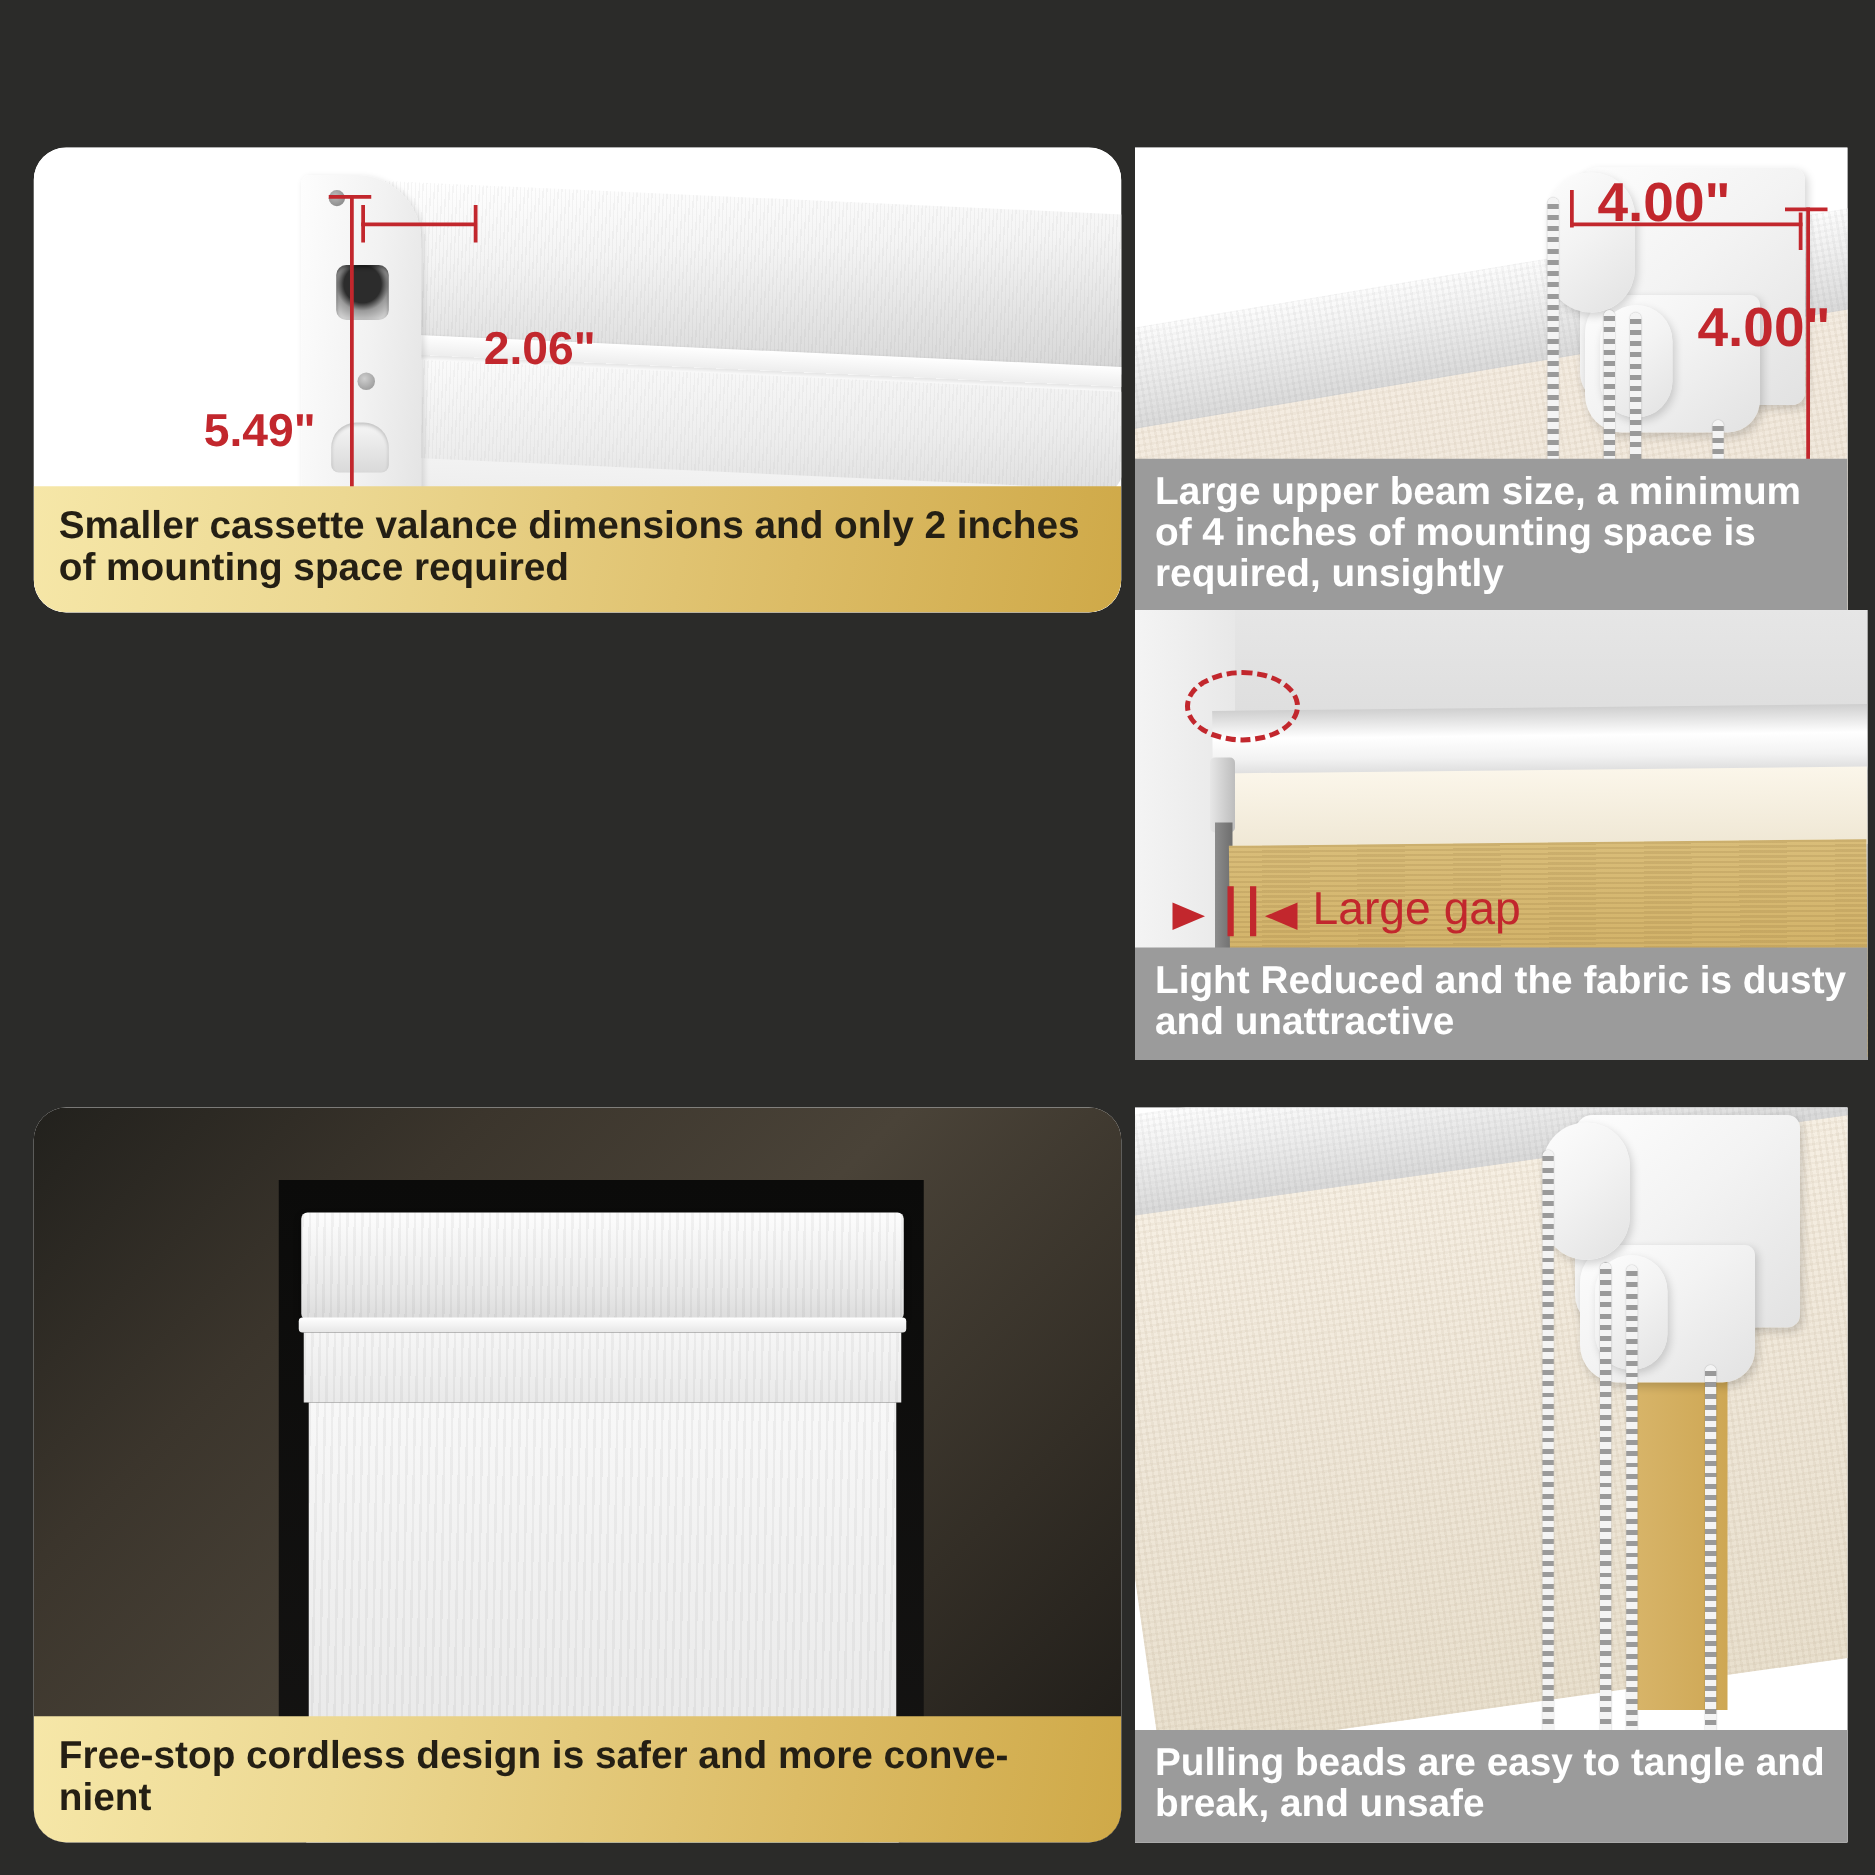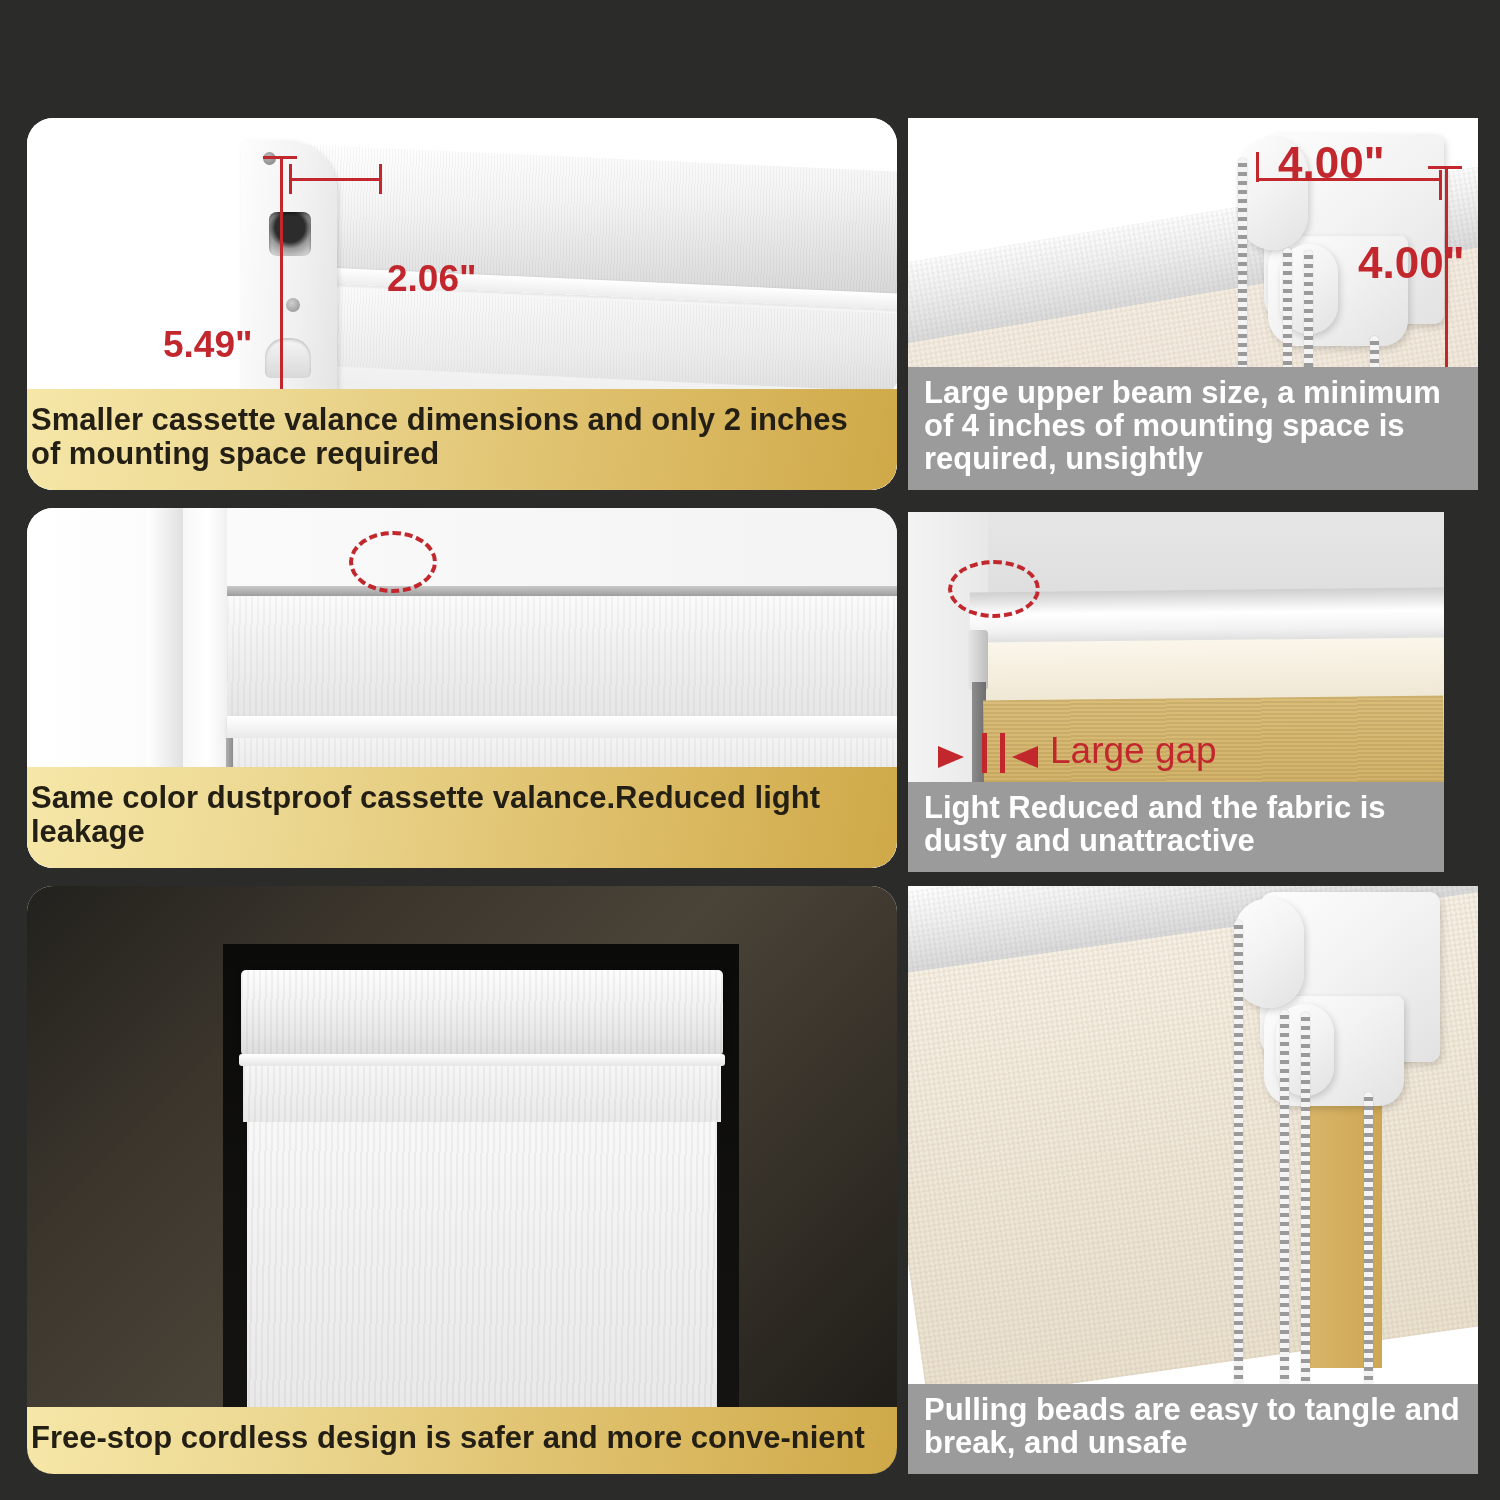--- a/index.html
+++ b/index.html
@@ -25,21 +25,21 @@
   .panel{position:absolute;overflow:hidden;background:#fff;}
   .panel.good{border-radius:26px;}
   .panel.bad{border-radius:0;}
 
   .scene{position:absolute;inset:0;overflow:hidden;}
 
   
   .cap{
     position:absolute;left:0;right:0;bottom:0;
     box-sizing:border-box;
-    padding:14px 20px 18px 4px;
+    padding:14px 20px 18px 20px;
     font-size:31px;line-height:1.12;font-weight:bold;
   }
   .cap.gold{
     background:linear-gradient(100deg,#f6e7a8 0%,#ecd892 28%,#dcbc66 70%,#cfa948 100%);
     color:#241f14;
     border-radius:0 0 26px 26px;
   }
   .cap.grey{
     background:#9b9b9b;color:#ffffff;
     padding:10px 16px 14px 16px;
@@ -293,39 +293,22 @@
       <div class="dim" style="left:370px;top:20px;font-size:44px;">4.00"</div>
 
       <div class="dim-line-v" style="left:537px;top:48px;height:218px;"></div>
       <div class="tick-h" style="left:520px;top:48px;"></div>
       <div class="tick-h" style="left:520px;top:263px;"></div>
       <div class="dim" style="left:450px;top:120px;font-size:44px;">4.00"</div>
     </div>
     <div class="cap grey">Large upper beam size, a minimum of 4 inches of mounting space is required, unsightly</div>
   </div>
 
-  <div class="panel good p3" style="left:27px;top:508px;width:870px;height:360px;">
-    <div class="scene">
-      <div class="bg"></div>
-      <div class="frame-outer"></div>
-      <div class="frame-inner"></div>
-      <div class="head-rail"></div>
-      <div class="shade3a"></div>
-      <div class="rail3"></div>
-      <div class="shade3b"></div>
-      <div class="edge3"></div>
-      <div class="shade3c"></div>
-
-      <div class="dash-circle" style="left:322px;top:23px;width:80px;height:54px;"></div>
-
-    </div>
-    <div class="cap gold">Same color dustproof cassette valance.Reduced light leakage</div>
-  </div>
-
-  <div class="panel bad p4" style="left:908px;top:512px;width:536px;height:360px;">
+
+  <div class="panel bad p4" style="left:908px;top:488px;width:586px;height:360px;">
     <div class="scene">
       <div class="bg"></div>
       <div class="wall4"></div>
       <div class="tube4"></div>
       <div class="fab4top"></div>
       <div class="clip4"></div>
       <div class="edge4"></div>
       <div class="fab4"></div>
 
       <div class="dash-circle" style="left:40px;top:48px;width:84px;height:50px;"></div>

